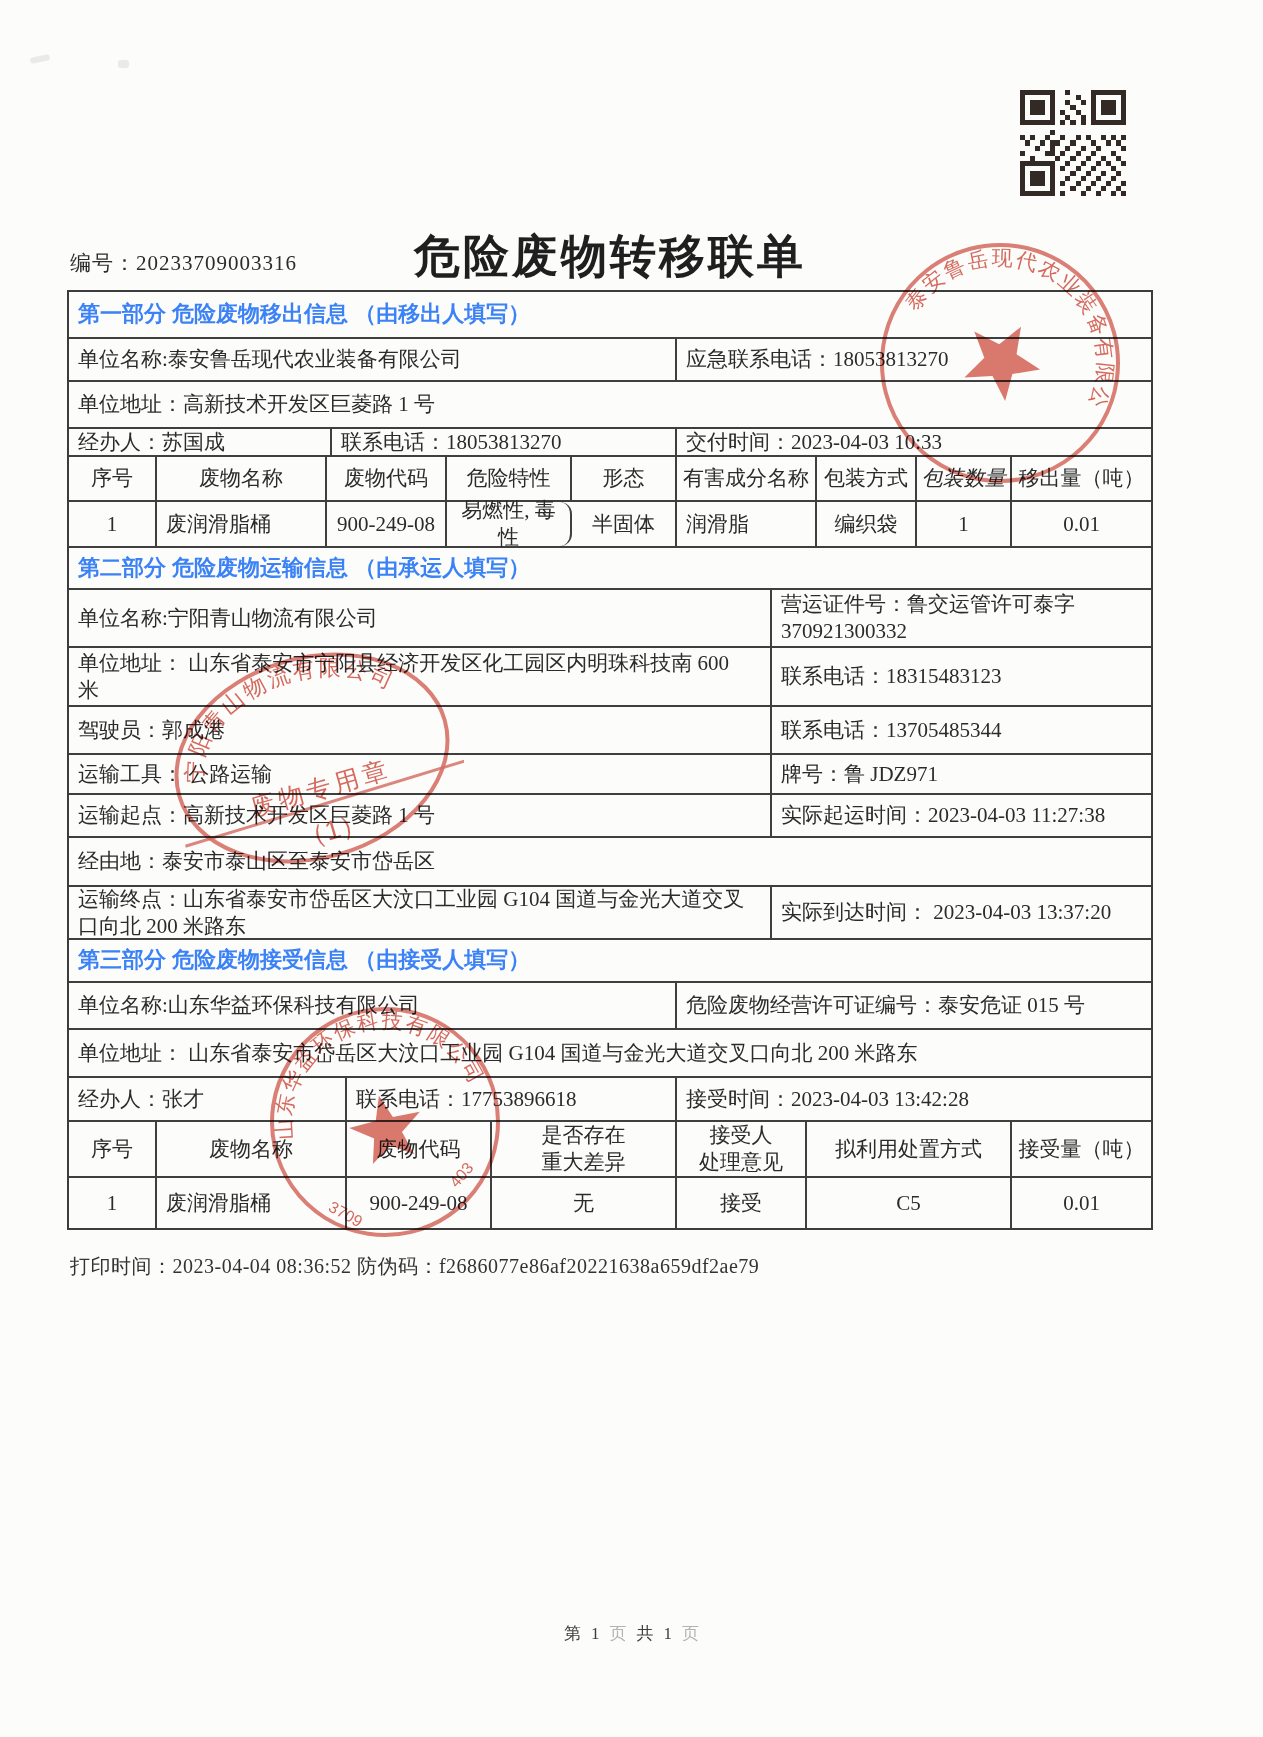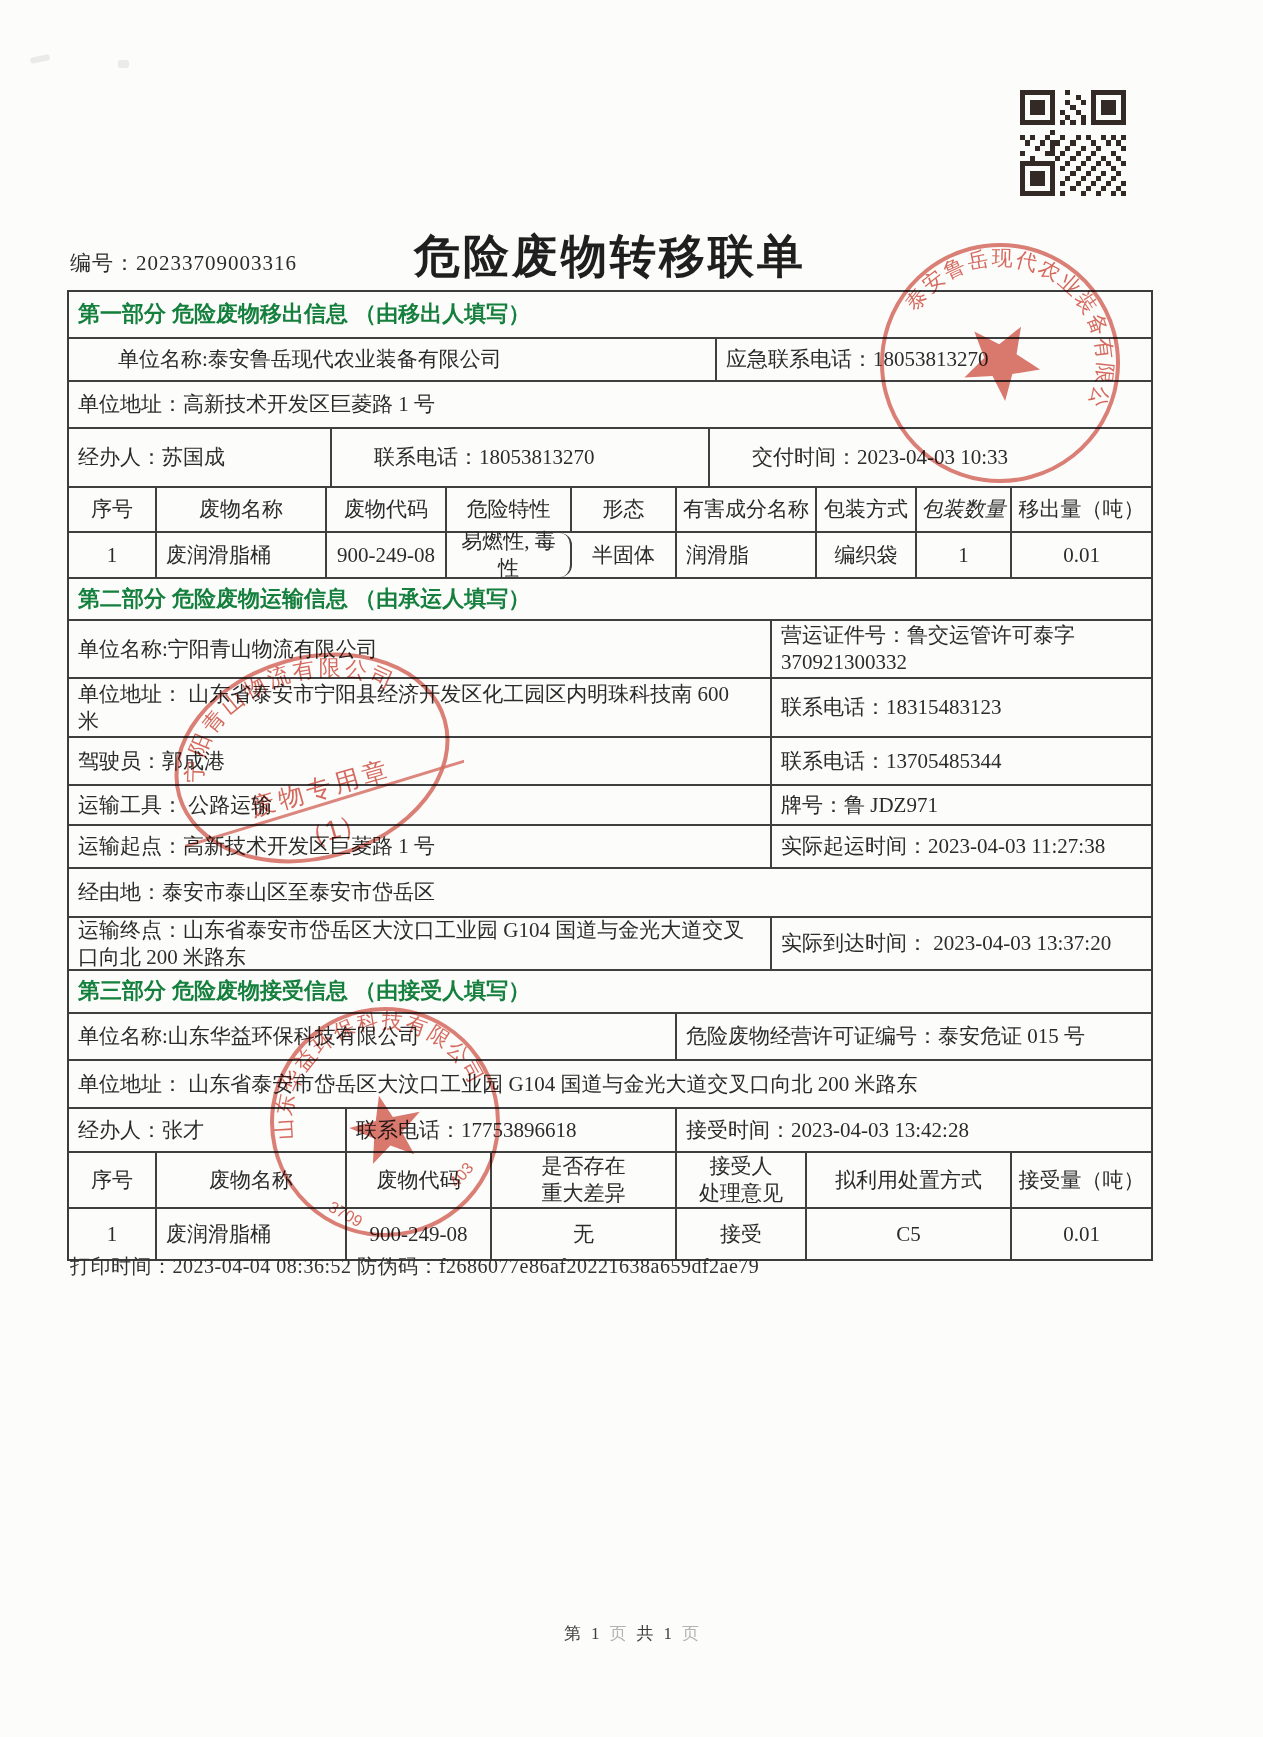--- a/index.html
+++ b/index.html
@@ -15,21 +15,21 @@
     font-weight:bold;font-size:46px;letter-spacing:3px;color:#1f1f1f;}
   .tbl{left:67px;top:290px;width:1086px;border:2px solid #3c3c3c;box-sizing:border-box;background:transparent;}
   .row{display:flex;border-bottom:2px solid #3f3f3f;box-sizing:border-box;align-items:stretch;}
   .row:last-child{border-bottom:none;}
   .cell{box-sizing:border-box;border-right:2px solid #3f3f3f;display:flex;align-items:center;
     padding:2px 9px;font-size:21px;line-height:1.28;min-width:0;}
   .cell:last-child{border-right:none;}
   .cell.grow{flex:1;}
   .ctr{justify-content:center;text-align:center;padding:2px 4px;}
   .pre{white-space:pre-line;}
-  .sec-title{font-family:"Liberation Sans","DejaVu Sans",sans-serif;font-weight:bold;font-size:22px;color:#15803d;}
+  .sec-title{font-family:"Liberation Sans","DejaVu Sans",sans-serif;font-weight:bold;font-size:22px;color:#3b82f6;}
   .print-line{left:70px;top:1253px;font-size:20px;letter-spacing:.5px;color:#333;}
   .footer{left:0;top:1622px;width:1263px;text-align:center;font-size:17px;color:#3d3d3d;}
   .footer span{margin:0 5px;}
   .pg-dim{color:#b3b3b3;}
   .stamp{position:absolute;pointer-events:none;mix-blend-mode:multiply;opacity:.82;}
   .stamp text{font-family:"Liberation Sans","DejaVu Sans",sans-serif;}
   .artifact{position:absolute;background:#9a9a9a;opacity:.18;border-radius:3px;}
 </style>
 </head>
 <body>
@@ -68,28 +68,28 @@
   </svg>
 
   <div class="abs doc-no">编号：20233709003316</div>
   <div class="abs doc-title">危险废物转移联单</div>
 
   <div class="abs tbl">
 
     <div class="row" style="height:47px;">
       <div class="cell grow sec-title">第一部分 危险废物移出信息 （由移出人填写）</div>
     </div>
-    <div class="row" style="height:43px;padding-left:40px;">
+    <div class="row" style="height:43px;">
       <div class="cell" style="flex:0 0 608px;">单位名称:泰安鲁岳现代农业装备有限公司</div>
       <div class="cell grow">应急联系电话：18053813270</div>
     </div>
     <div class="row" style="height:47px;">
       <div class="cell grow">单位地址：高新技术开发区巨菱路 1 号</div>
     </div>
-    <div class="row" style="height:59px;gap:33px;">
+    <div class="row" style="height:28px;">
       <div class="cell" style="flex:0 0 263px;">经办人：苏国成</div>
       <div class="cell" style="flex:0 0 345px;">联系电话：18053813270</div>
       <div class="cell grow">交付时间：2023-04-03 10:33</div>
     </div>
     <div class="row" style="height:45px;">
       <div class="cell ctr" style="flex:0 0 88px;">序号</div>
       <div class="cell ctr" style="flex:0 0 170px;">废物名称</div>
       <div class="cell ctr" style="flex:0 0 120px;">废物代码</div>
       <div class="cell ctr" style="flex:0 0 125px;">危险特性</div>
       <div class="cell ctr" style="flex:0 0 105px;">形态</div>

